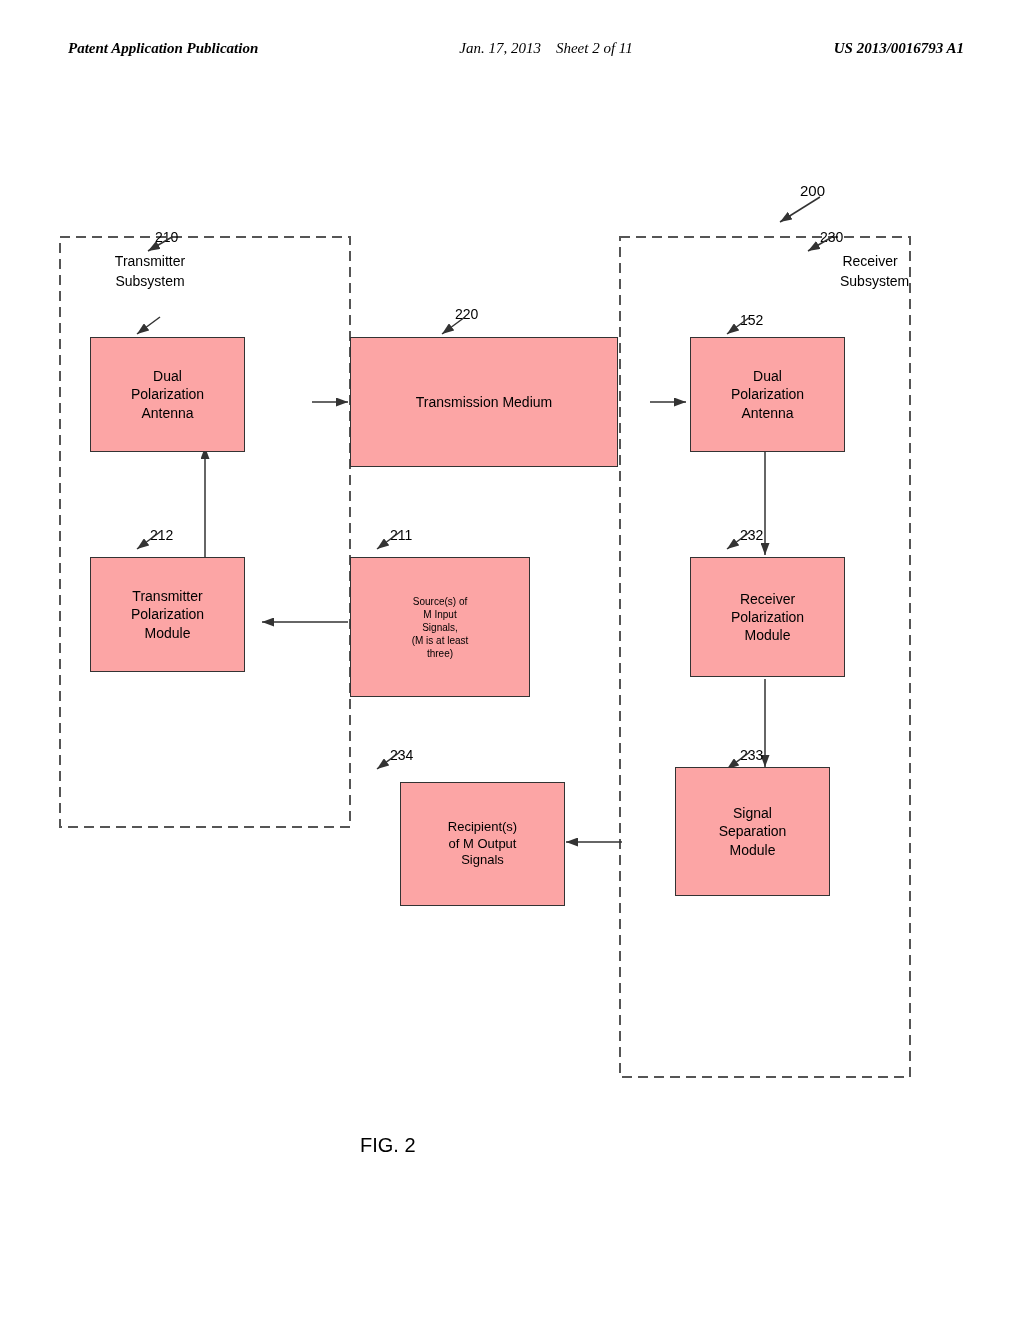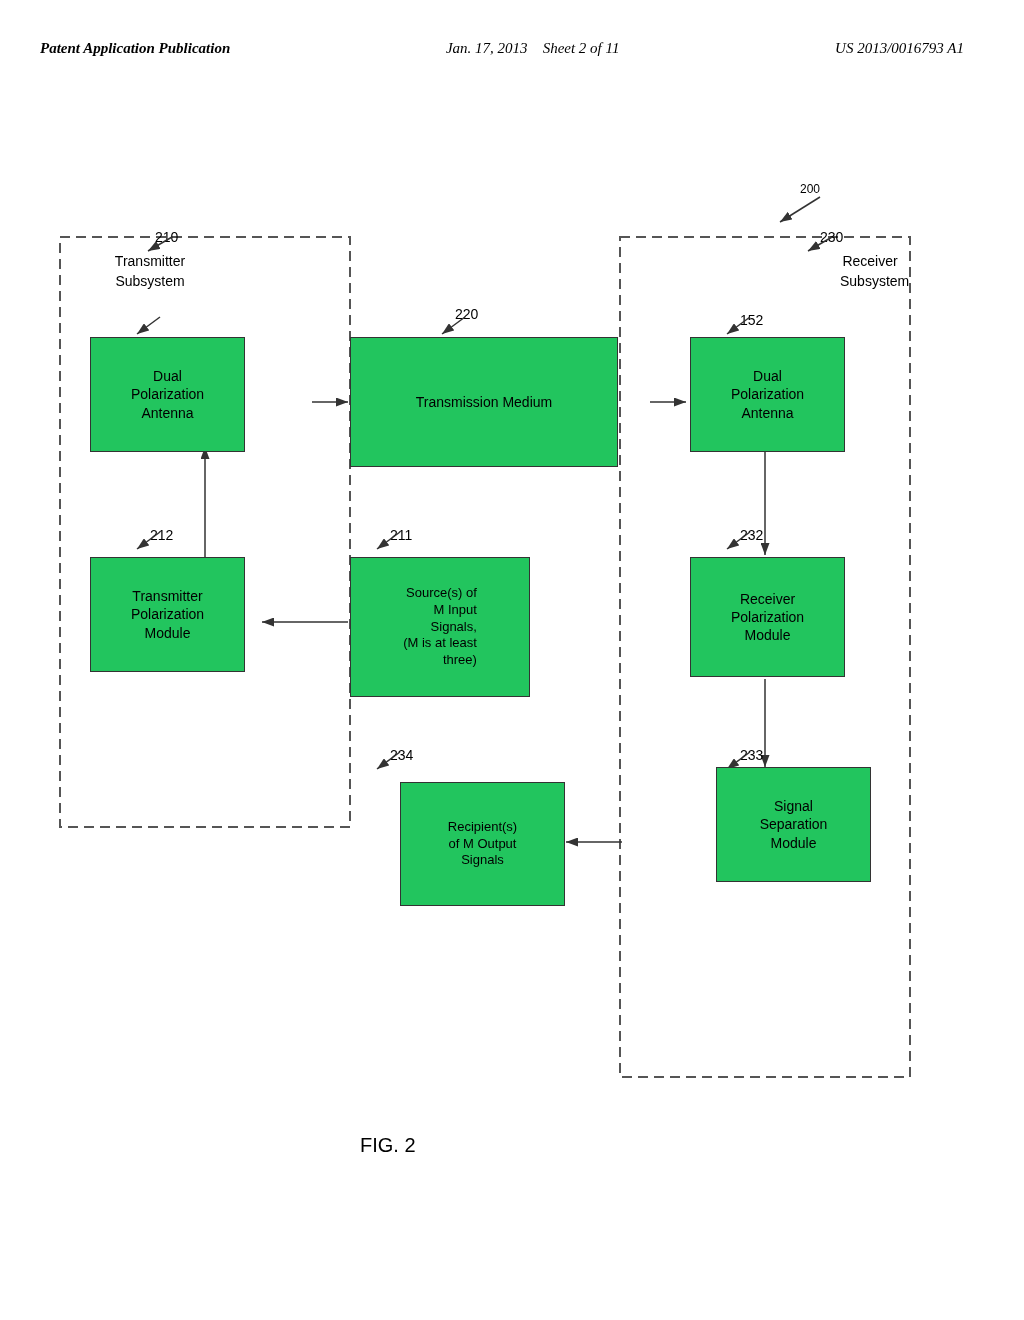--- a/index.html
+++ b/index.html
@@ -13,24 +13,25 @@
     }
 
     
     .header {
       display: flex;
       justify-content: space-between;
       align-items: flex-start;
       padding: 40px 60px 0 40px;
       font-size: 15px;
       font-style: italic;
+      margin-left: 28px;
     }
     .header-left { font-weight: bold; font-style: italic; }
     .header-mid { text-align: right; }
-    .header-right { text-align: center; }
+    .header-right { text-align: center; font-weight: bold; }
 
     
     .diagram-area {
       position: relative;
       width: 100%;
       height: 1180px;
       top: 10px;
     }
 
     
@@ -42,21 +43,21 @@
 
     .box {
       position: absolute;
       border: 1.5px solid #333;
       display: flex;
       align-items: center;
       justify-content: center;
       text-align: center;
       font-size: 14px;
       font-family: Arial, sans-serif;
-      background: #22c55e;
+      background: #fca5a5;
       line-height: 1.3;
     }
 
     
     .arrows-svg {
       position: absolute;
       top: 0;
       left: 0;
       width: 100%;
       height: 100%;
@@ -108,21 +109,21 @@
     <line x1="348" y1="555" x2="262" y2="555" stroke="#333" stroke-width="1.5" marker-end="url(#arrowhead)"></line>
 
     <line x1="765" y1="380" x2="765" y2="488" stroke="#333" stroke-width="1.5" marker-end="url(#arrowhead)"></line>
 
     <line x1="765" y1="612" x2="765" y2="700" stroke="#333" stroke-width="1.5" marker-end="url(#arrowhead)"></line>
 
     <line x1="622" y1="775" x2="566" y2="775" stroke="#333" stroke-width="1.5" marker-end="url(#arrowhead)"></line>
 
   </svg>
 
-  <div class="label" style="top:115px; left:800px; font-size:12px;">200</div>
+  <div class="label" style="top:115px; left:800px; font-size:15px;">200</div>
 
   <svg style="position:absolute;top:120px;left:760px;width:80px;height:40px;">
     <line x1="60" y1="10" x2="20" y2="35" stroke="#333" stroke-width="1.5" marker-end="url(#arrowhead)"></line>
     <defs>
       <marker id="arrowhead" markerWidth="8" markerHeight="6" refX="8" refY="3" orient="auto">
         <polygon points="0 0, 8 3, 0 6" fill="#333"></polygon>
       </marker>
     </defs>
   </svg>
 
@@ -224,21 +225,21 @@
         </marker>
       </defs>
     <line x1="35" y1="5" x2="12" y2="22" stroke="#333" stroke-width="1.5" marker-end="url(#ah9)"></line>
   </svg>
 
   <div class="box" style="left:90px; top:490px; width:155px; height:115px;">
     <span>Transmitter<br>Polarization<br>Module</span>
   </div>
 
   <div class="box" style="left:350px; top:490px; width:180px; height:140px;">
-    <span style="font-size:13px;text-align:right;">Source(s) of<br>M Input<br>Signals,<br>(M is at least<br>three)</span>
+    <span style="font-size:10px;">Source(s) of<br>M Input<br>Signals,<br>(M is at least<br>three)</span>
   </div>
 
   <div class="box" style="left:690px; top:490px; width:155px; height:120px;">
     <span>Receiver<br>Polarization<br>Module</span>
   </div>
 
   <div class="label" style="top:680px; left:390px;">234</div>
   <svg style="position:absolute;top:680px;left:365px;width:50px;height:30px;">
     <defs>
         <marker id="ah10" markerWidth="8" markerHeight="6" refX="8" refY="3" orient="auto">
@@ -255,19 +256,19 @@
           <polygon points="0 0,8 3,0 6" fill="#333"></polygon>
         </marker>
       </defs>
     <line x1="35" y1="5" x2="12" y2="22" stroke="#333" stroke-width="1.5" marker-end="url(#ah11)"></line>
   </svg>
 
   <div class="box" style="left:400px; top:715px; width:165px; height:124px;">
     <span style="font-size:13px;">Recipient(s)<br>of M Output<br>Signals</span>
   </div>
 
-  <div class="box" style="left:716px; top:700px; width:155px; height:115px;">
+  <div class="box" style="left:675px; top:700px; width:155px; height:129px;">
     <span>Signal<br>Separation<br>Module</span>
   </div>
 
   <div class="fig-label" style="bottom:90px; left:360px;">FIG. 2</div>
 
 </div>
 
 </body></html>

